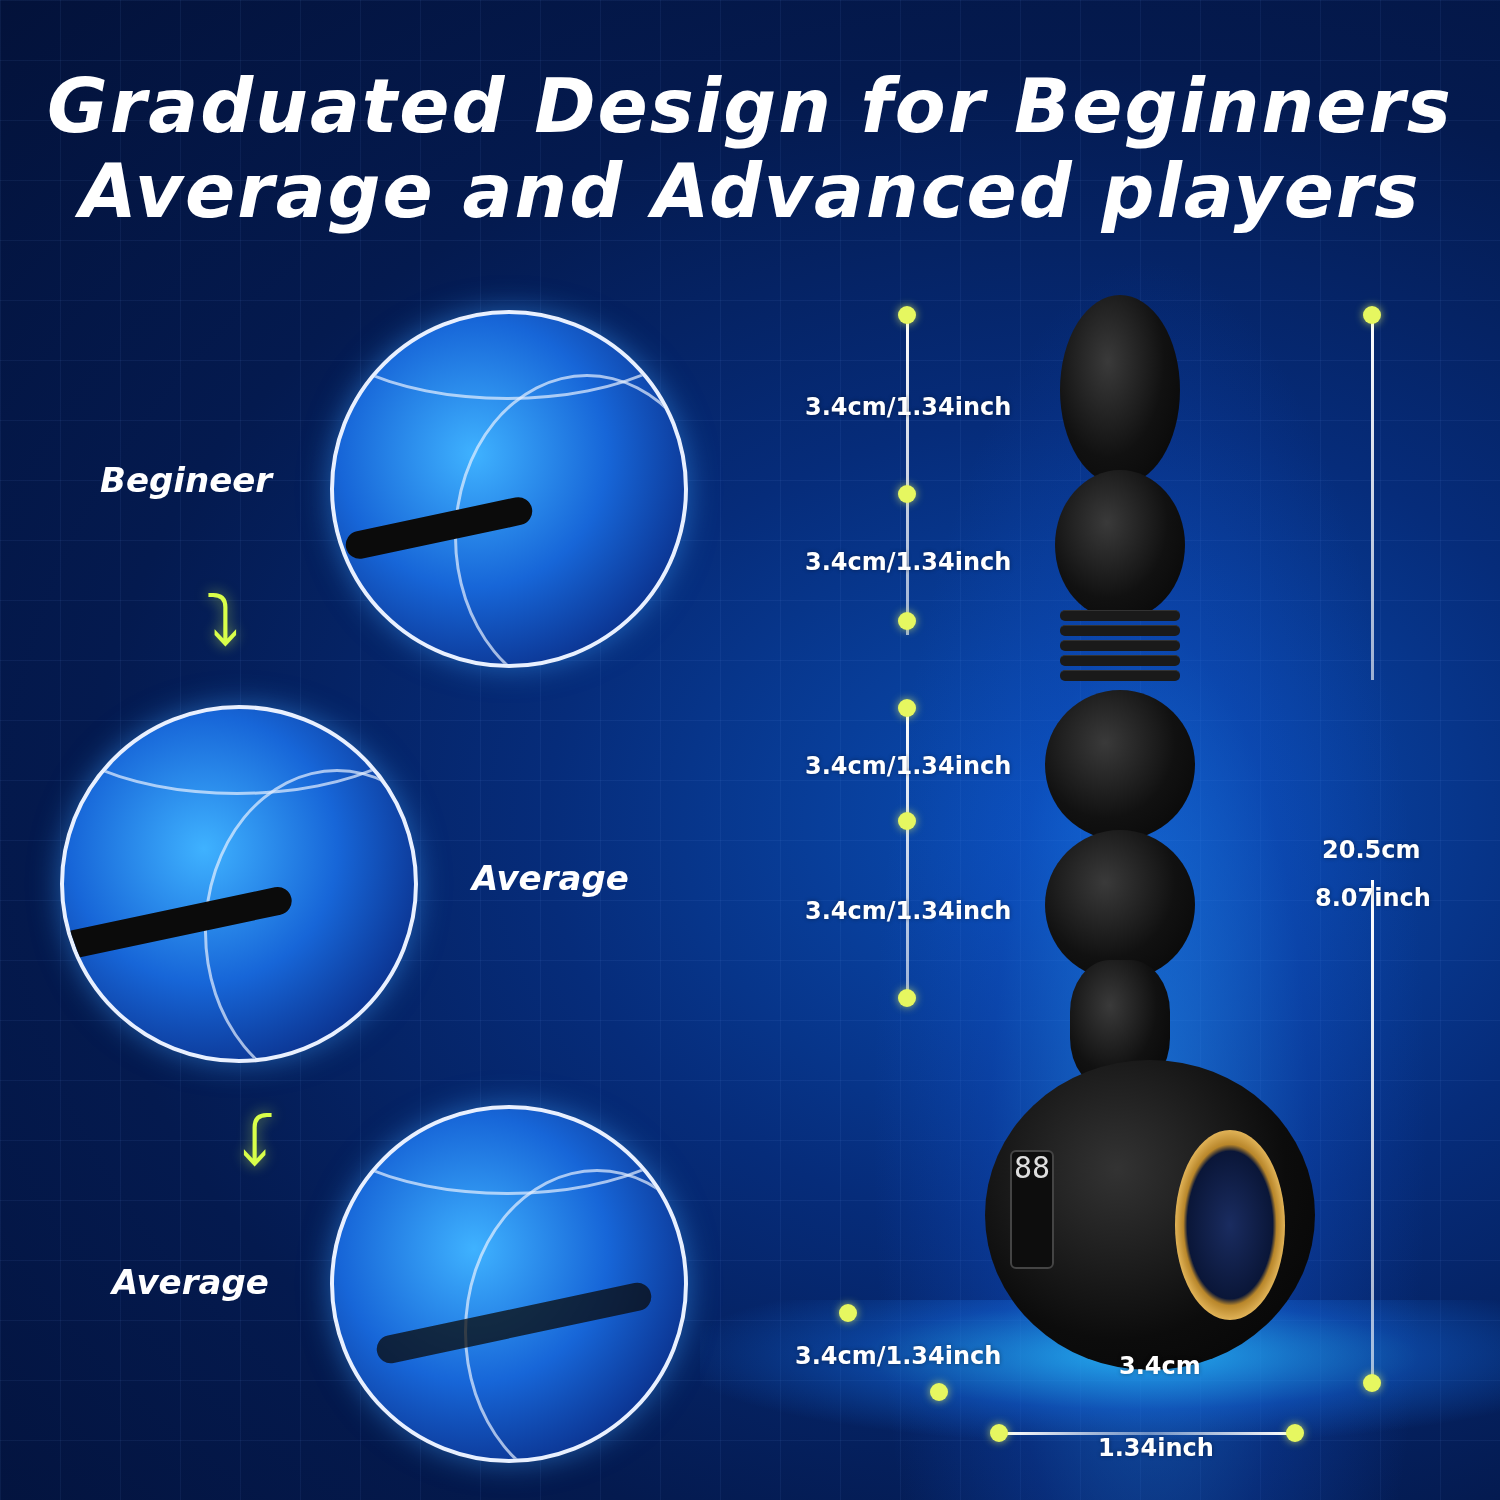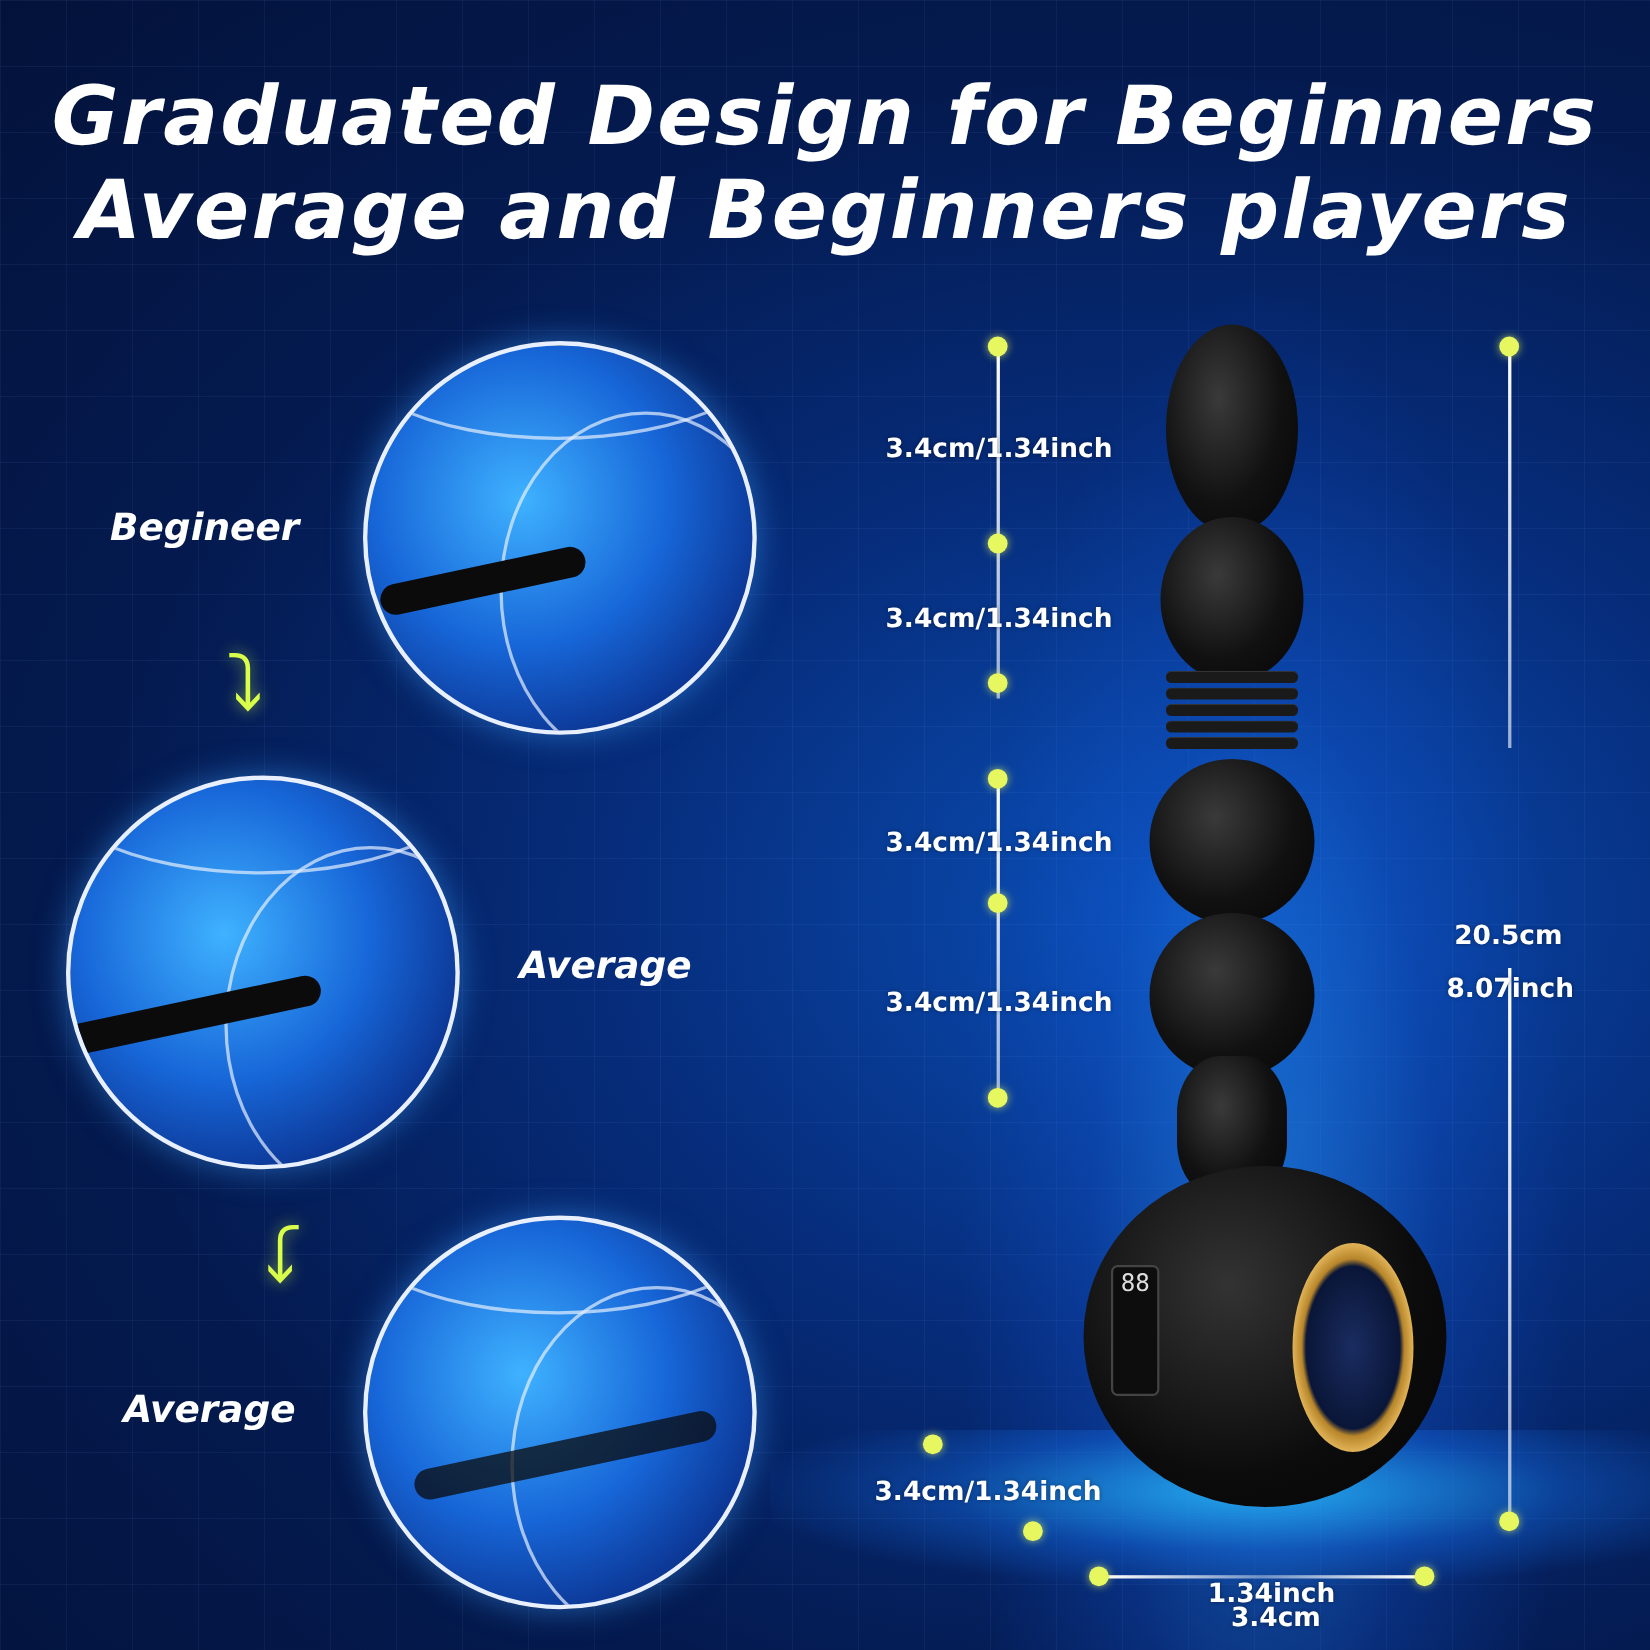--- a/index.html
+++ b/index.html
@@ -28,31 +28,31 @@
   .hline{position:absolute;height:3px;background:linear-gradient(90deg,#fff,rgba(255,255,255,0.4),#fff);}
   .dim{position:absolute;font-weight:bold;font-size:24px;text-align:left;white-space:nowrap;text-shadow:0 0 4px rgba(0,0,0,0.4);}
   .product{position:absolute;}
   .bead{position:absolute;background:radial-gradient(ellipse at 40% 35%, #3a3a3a 0%, #111 55%, #050505 100%);border-radius:50%;}
   .ring{position:absolute;left:1060px;width:120px;height:10px;background:#1a1a1a;border-radius:5px;border-top:1px solid #333;}
   .handle{position:absolute;left:985px;top:1060px;width:330px;height:310px;border-radius:50%;
     background:radial-gradient(ellipse at 40% 35%, #333 0%, #0c0c0c 60%, #040404 100%);}
   .hole{position:absolute;left:1175px;top:1130px;width:110px;height:190px;border-radius:50%;
     background:radial-gradient(ellipse at 50% 50%, #1a2c60 0%, #0a1638 55%, #b8862a 60%, #f1c56a 75%, #7a5214 100%);}
   .screen{position:absolute;left:1010px;top:1150px;width:40px;height:115px;background:#0d0d0d;border:2px solid #444;border-radius:6px;
-    font-family:"DejaVu Sans Mono",monospace;font-size:22px;color:#ddd;text-align:center;line-height:32px;}
+    font-family:"DejaVu Sans Mono",monospace;font-size:30px;color:#ddd;text-align:center;line-height:32px;}
 </style>
 </head>
 <body>
 
 <div class="grid"></div>
 <div class="glow"></div>
 <div class="floor"></div>
 
 <div class="title t1">Graduated Design for Beginners</div>
-<div class="title t2">Average and Beginners players</div>
+<div class="title t2">Average and Advanced players</div>
 
 <div class="circle" style="left:330px;top:310px;width:350px;height:350px;">
   <div class="curve" style="left:120px;top:60px;width:260px;height:320px;"></div>
   <div class="curve" style="left:-40px;top:-120px;width:420px;height:200px;"></div>
   <div class="probe" style="left:10px;top:200px;width:190px;"></div>
 </div>
 <div class="stage" style="left:100px;top:460px;">Begineer</div>
 <div class="arrow" style="left:205px;top:580px;">⤵</div>
 
 <div class="circle" style="left:60px;top:705px;width:350px;height:350px;">
@@ -106,14 +106,14 @@
 <div class="dim" style="left:1322px;top:836px;">20.5cm</div>
 <div class="dim" style="left:1315px;top:884px;">8.07inch</div>
 
 <div class="dot" style="left:839px;top:1304px;"></div>
 <div class="dot" style="left:930px;top:1383px;"></div>
 <div class="dim" style="left:795px;top:1342px;">3.4cm/1.34inch</div>
 
 <div class="hline" style="left:1005px;top:1432px;width:285px;"></div>
 <div class="dot" style="left:990px;top:1424px;"></div>
 <div class="dot" style="left:1286px;top:1424px;"></div>
-<div class="dim" style="left:1113px;top:1456px;padding:0 6px;">3.4cm</div>
+<div class="dim" style="left:1113px;top:1352px;padding:0 6px;">3.4cm</div>
 <div class="dim" style="left:1098px;top:1434px;">1.34inch</div>
 
 </body></html>

